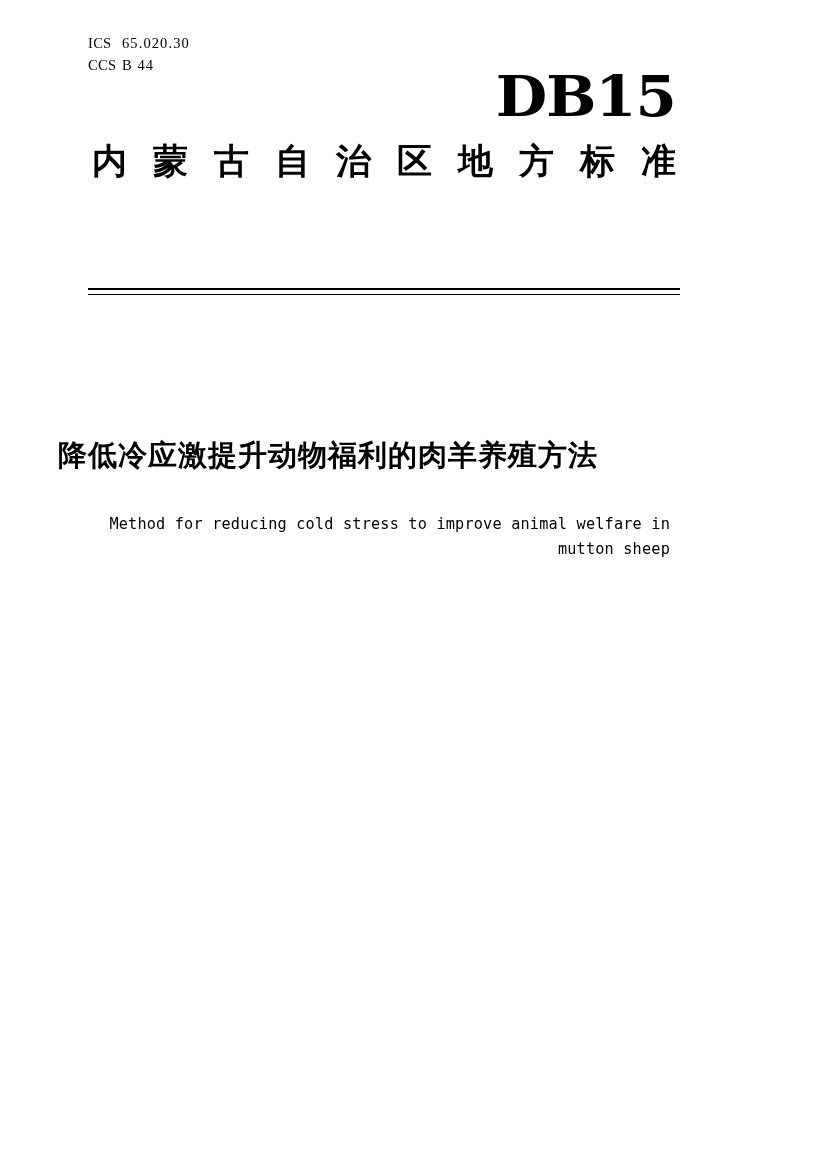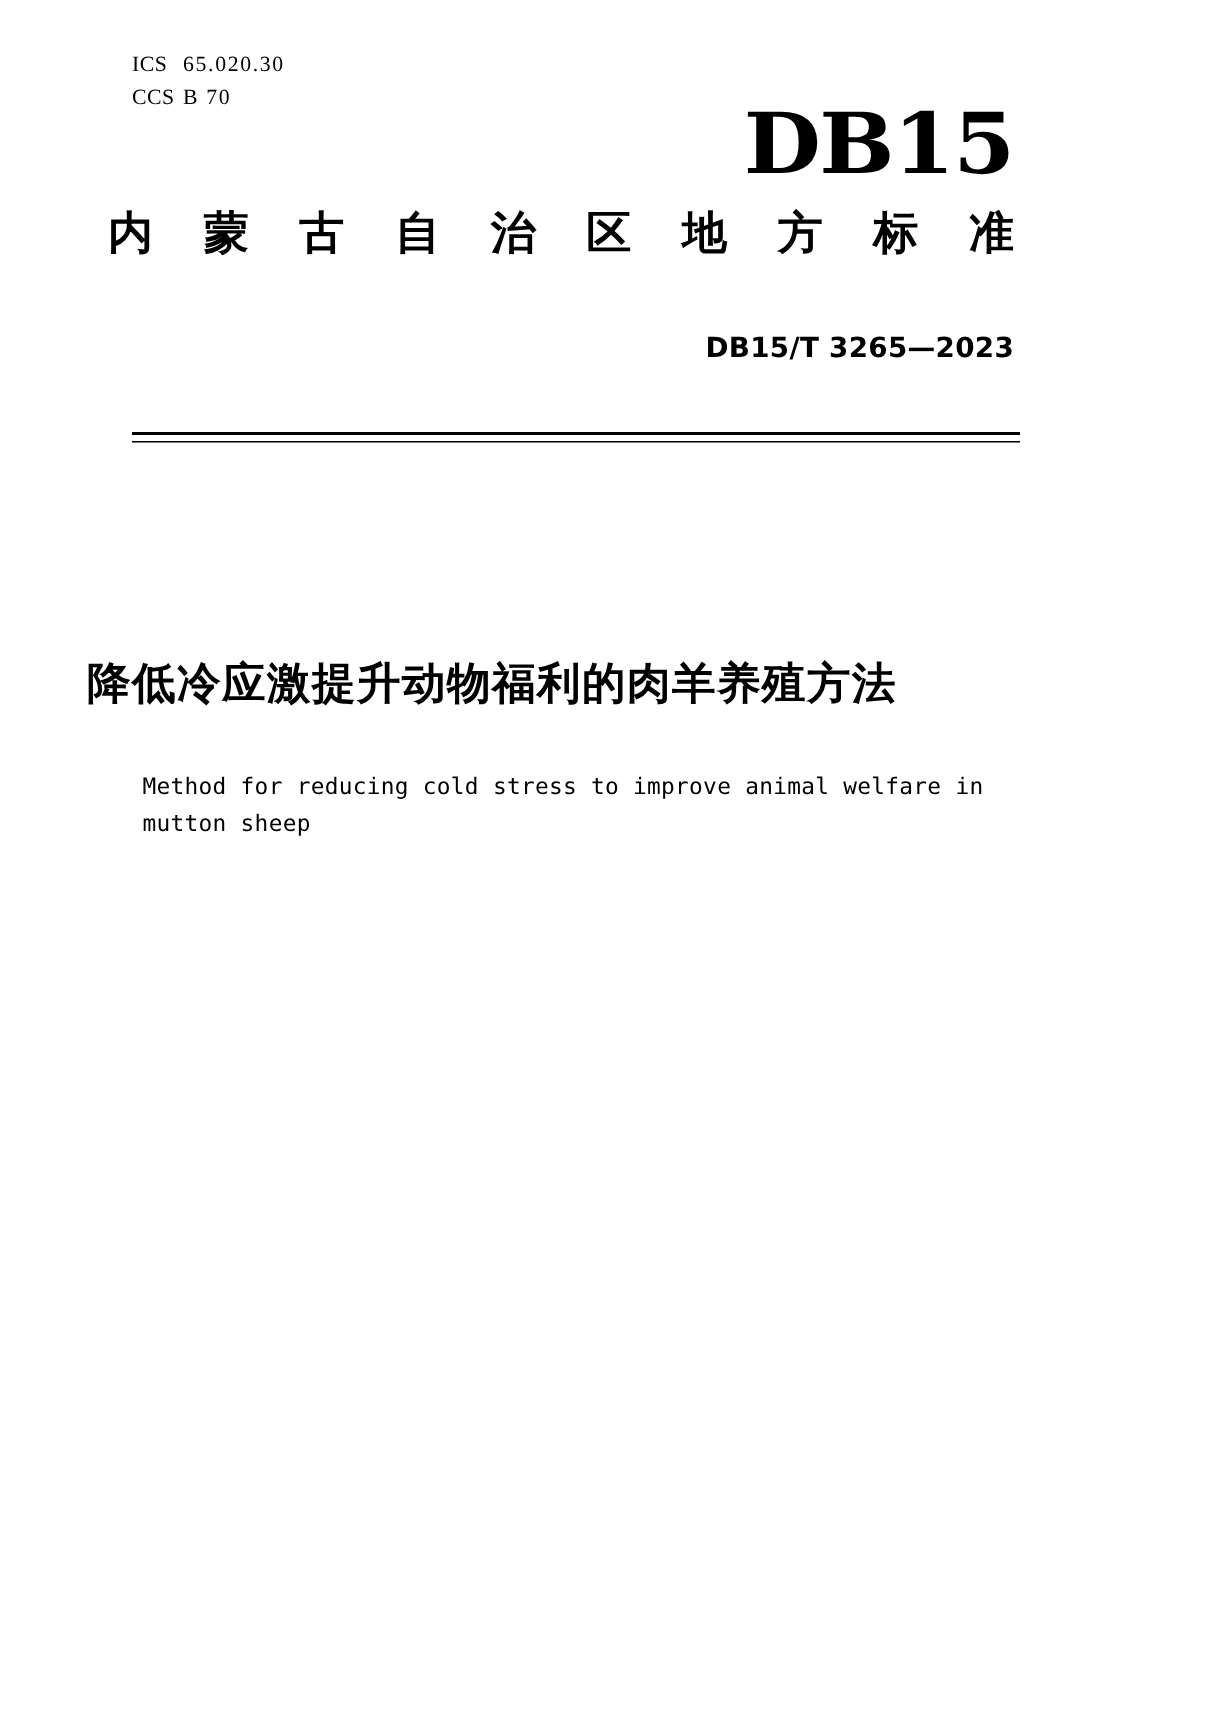--- a/index.html
+++ b/index.html
@@ -56,27 +56,27 @@
     letter-spacing: -1px;
     line-height: 1;
     transform: scaleX(1.06);
     transform-origin: right center;
   }
 
   
   .std-name {
     position: absolute;
     top: 140px;
-    left: 72px;
+    left: 92px;
     right: 62px;
     text-align: justify;
     text-align-last: justify;
-    font-family: Liberation Mono, monospace;
+    font-family: Liberation Sans, sans-serif;
     font-weight: bold;
-    font-size: 30px;
+    font-size: 35px;
     line-height: 1.2;
   }
 
   
   .std-no {
     position: absolute;
     top: 222px;
     right: 62px;
     font-family: "DejaVu Sans", sans-serif;
     font-weight: bold;
@@ -112,21 +112,21 @@
     font-weight: bold;
     font-size: 29px;
     letter-spacing: 1px;
     line-height: 1.3;
   }
   .title-en {
     position: absolute;
     top: 512px;
     left: 95px;
     right: 68px;
-    text-align: left;
+    text-align: right;
     font-family: "DejaVu Sans Mono", monospace;
     font-size: 15.2px;
     line-height: 1.65;
     letter-spacing: 0.2px;
   }
 
   
   .dates {
     position: absolute;
     top: 962px;
@@ -170,29 +170,28 @@
 </head>
 <body>
 
 <div class="page">
 
   <div class="codes">
     <div class="code-line">
       <span class="lbl">ICS</span><span class="val">65.020.30</span>
     </div>
     <div class="code-line">
-      <span class="lbl">CCS</span><span class="val">B 70</span>
+      <span class="lbl">CCS</span><span class="val">B 44</span>
     </div>
   </div>
 
   <div class="db-logo">DB15</div>
 
   <div class="std-name">内 蒙 古 自 治 区 地 方 标 准</div>
 
-  <div class="std-no">DB15/T 3265—2023</div>
 
   <div class="rule-thick"></div>
   <div class="rule-thin"></div>
 
   <div class="title-cn">降低冷应激提升动物福利的肉羊养殖方法</div>
   <div class="title-en">Method for reducing cold stress to improve animal welfare in mutton sheep</div>
 
 
 
 </div>

